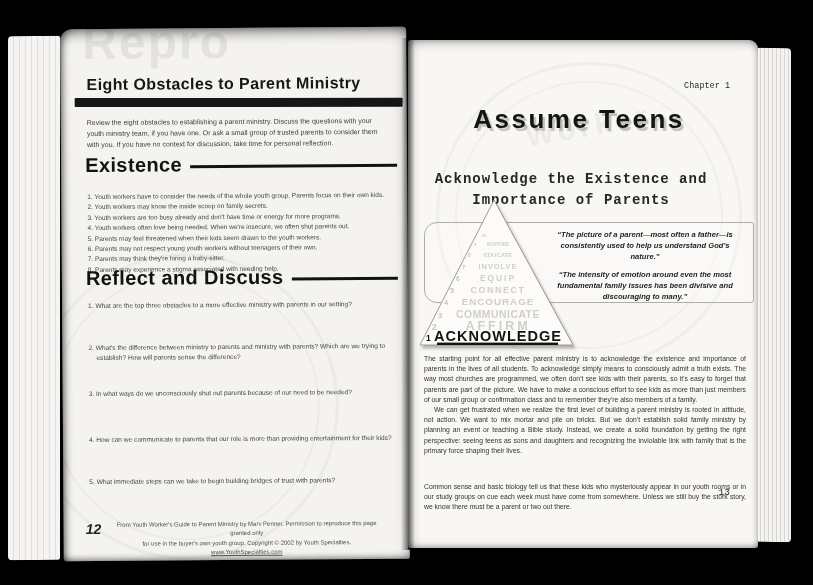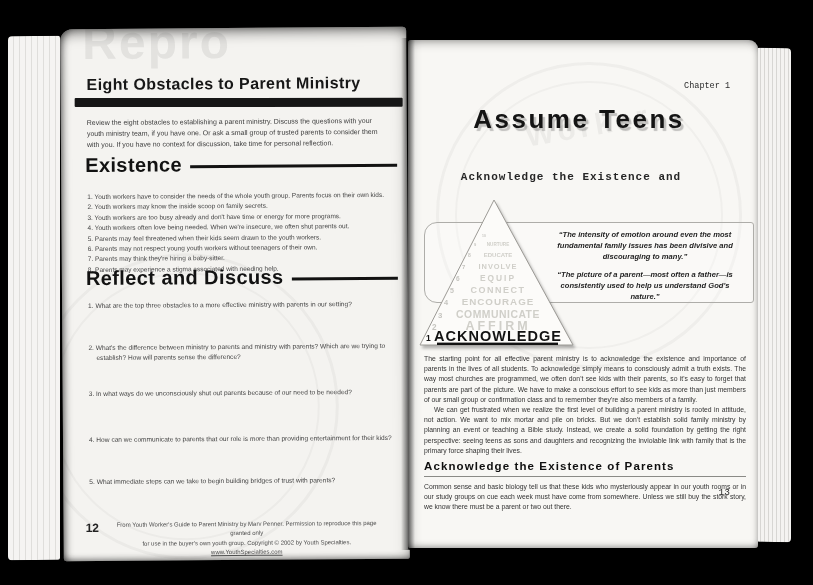--- a/index.html
+++ b/index.html
@@ -54,33 +54,33 @@
   .lp-intro{position:absolute;left:26px;top:89px;width:296px;font-size:7px;line-height:1.55;color:#3c3c3c;}
   .lp-h{position:absolute;left:24px;width:312px;display:flex;align-items:center;gap:8px;
     font-size:20px;font-weight:800;letter-spacing:.4px;color:#121212;}
   .lp-h .rule{flex:1;height:2.4px;background:#121212;margin-top:4px;}
   .lp-h1{top:125px;}
   .lp-h2{top:238px;}
   .lp-list{position:absolute;left:26px;top:163px;width:316px;font-size:6.5px;line-height:1.6;color:#454545;}
   .q{position:absolute;left:26px;width:302px;font-size:6.6px;line-height:1.5;color:#454545;
     padding-left:8px;text-indent:-8px;}
   .q1{top:272px;} .q2{top:314px;} .q3{top:360px;} .q4{top:406px;} .q5{top:448px;}
-  .lp-pagenum{position:absolute;left:22px;top:492px;font-size:12px;font-weight:700;color:#222;}
+  .lp-pagenum{position:absolute;left:22px;top:492px;font-size:14px;font-weight:700;color:#222;font-style:italic;}
   .lp-footer{position:absolute;left:52px;top:492px;width:262px;font-size:6px;line-height:1.55;
     color:#4f4f4f;text-align:center;}
   .u{text-decoration:underline;}
 
   
   .mono{font-family:"Liberation Mono", monospace;}
   .chapter{position:absolute;right:28px;top:41px;font-size:8.5px;color:#2b2b2b;text-align:right;}
   .rp-title{position:absolute;left:0;right:8px;top:66px;text-align:center;font-weight:900;
     font-size:26px;letter-spacing:2.5px;line-height:1.06;color:#141414;
     text-shadow:2.5px 2.5px 1px rgba(0,0,0,.22);}
   .rp-sub{position:absolute;left:0;right:24px;top:129px;text-align:center;font-weight:700;
-    font-size:11px;letter-spacing:1px;line-height:1.5;color:#262626;}
+    font-size:14px;letter-spacing:1px;line-height:1.5;color:#262626;}
   .quote-box{position:absolute;left:16px;right:4px;top:182px;height:79px;
     border:1px solid #aeada9;border-radius:13px 3px 3px 13px;background:rgba(255,255,255,.25);}
   .quotes{position:absolute;left:138px;top:189px;width:198px;text-align:center;
     font-size:7.6px;font-weight:700;font-style:italic;line-height:1.45;color:#1f1f1f;}
   .quotes p{margin:0 0 7px 0;}
   .pyr{position:absolute;left:2px;top:152px;filter:drop-shadow(2px 3px 1.5px rgba(0,0,0,.28));}
   .pl{font-weight:bold;fill:#d0cfc9;font-family:"Liberation Sans", sans-serif;}
   .pn{font-weight:bold;fill:#c6c5c0;font-family:"Liberation Sans", sans-serif;}
   .pl-black{fill:#131313;}
   .pn-black{fill:#131313;}
@@ -152,26 +152,27 @@
       <div class="seal-word">Worker</div>
     </div>
 
     <div class="chapter mono">Chapter 1</div>
 
     <div class="rp-title">
       <div>Assume Teens</div>
     </div>
     <div class="rp-sub mono">
       <div>Acknowledge the Existence and</div>
+      <div>Importance of Parents</div>
     </div>
 
     <div class="quote-box"></div>
     <div class="quotes">
+      <p>“The picture of a parent—most often a father—is consistently used to help us understand God's nature.”</p>
       <p>“The intensity of emotion around even the most fundamental family issues has been divisive and discouraging to many.”</p>
-      <p>“The picture of a parent—most often a father—is consistently used to help us understand God's nature.”</p>
     </div>
 
     <svg class="pyr" width="184" height="162" viewBox="0 0 184 162">
       <polygon points="84,8 10,153 163,153" fill="#fcfbf9" stroke="#9c9a95" stroke-width="1" stroke-linejoin="round"></polygon>
       <text class="pn" x="72" y="45" font-size="3.4">10</text>
       <text class="pl" x="88" y="45" font-size="3" text-anchor="middle"></text>
       <text class="pn" x="64" y="54" font-size="4">9</text>
       <text class="pl" x="88" y="54" font-size="4.6" text-anchor="middle">NURTURE</text>
       <text class="pn" x="58" y="65" font-size="5">8</text>
       <text class="pl" x="88" y="65" font-size="6" text-anchor="middle">EDUCATE</text>
@@ -190,20 +191,19 @@
       <text class="pn pn-black" x="16" y="149" font-size="8.5">1</text>
       <text class="pl pl-black" x="88" y="149" font-size="14.5" text-anchor="middle" style="letter-spacing:1px">ACKNOWLEDGE</text>
       <rect x="27" y="150.6" width="121" height="2.4" fill="#131313"></rect>
     </svg>
 
     <div class="rp-body">
       <p>The starting point for all effective parent ministry is to acknowledge the existence and importance of parents in the lives of all students. To acknowledge simply means to consciously admit a truth exists. The way most churches are programmed, we often don't see kids with their parents, so it's easy to forget that parents are part of the picture. We have to make a conscious effort to see kids as more than just members of our small group or confirmation class and to remember they're also members of a family.</p>
       <p class="indent">We can get frustrated when we realize the first level of building a parent ministry is rooted in attitude, not action. We want to mix mortar and pile on bricks. But we don't establish solid family ministry by planning an event or teaching a Bible study. Instead, we create a solid foundation by getting the right perspective: seeing teens as sons and daughters and recognizing the inviolable link with family that is the primary force shaping their lives.</p>
     </div>
 
-    <div class="rp-section">Acknowledge the Existence of Parents</div>
     <p class="rp-body2">Common sense and basic biology tell us that these kids who mysteriously appear in our youth rooms or in our study groups on cue each week must have come from somewhere. Unless we still buy the stork story, we know there must be a parent or two out there.</p>
 
     <div class="rp-pagenum mono">13</div>
   </div>
 
   <div class="spine"></div>
 </div>
 
 </body></html>

